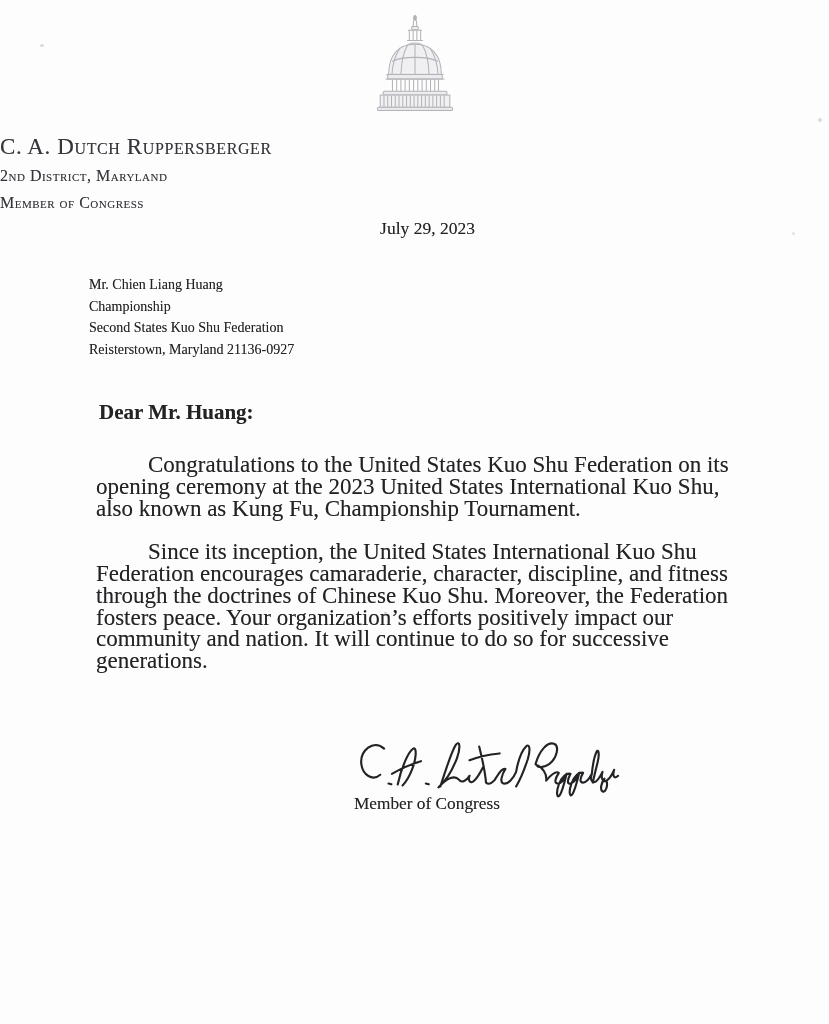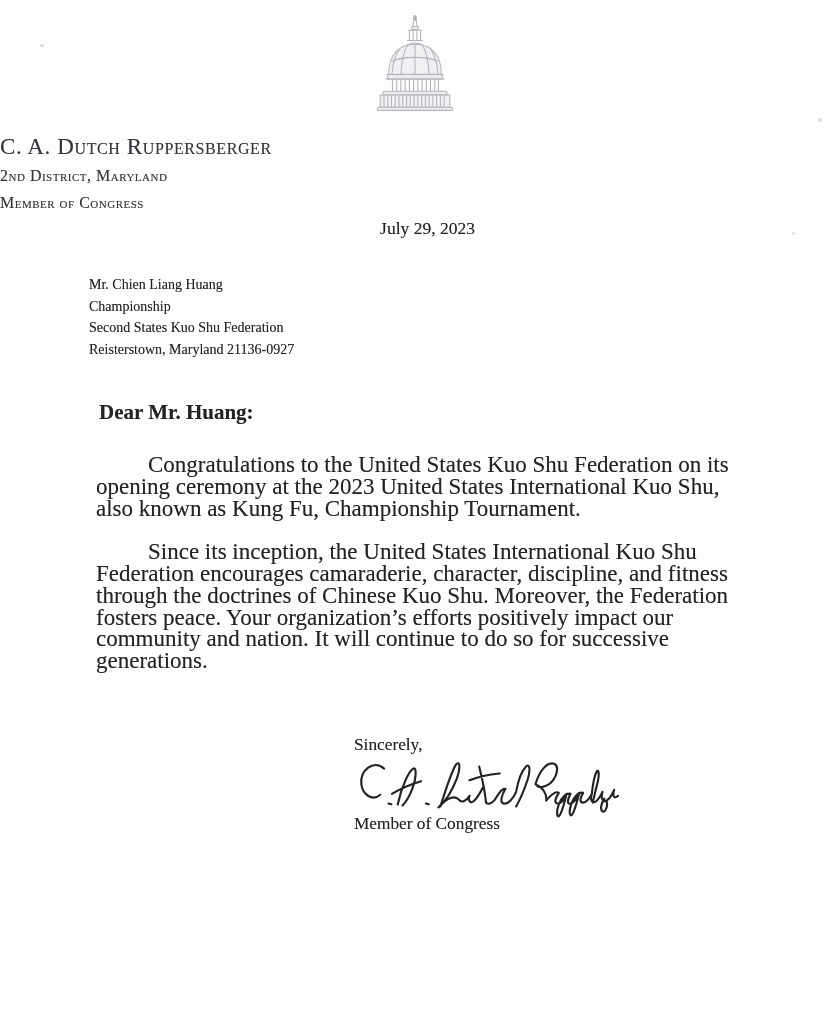--- a/index.html
+++ b/index.html
@@ -105,21 +105,20 @@
   </div>
 
   <div class="salutation">Dear Mr. Huang:</div>
 
   <div class="letter-body">
     <p>Congratulations to the United States Kuo Shu Federation on its opening ceremony at the 2023 United States International Kuo Shu, also known as Kung Fu, Championship Tournament.</p>
     <p>Since its inception, the United States International Kuo Shu Federation encourages camaraderie, character, discipline, and fitness through the doctrines of Chinese Kuo Shu. Moreover, the Federation fosters peace. Your organization’s efforts positively impact our community and nation. It will continue to do so for successive generations.</p>
   </div>
 
   <div class="closing">
-    <div class="valediction">Sincerely,</div>
     <svg class="signature" role="img" width="270" height="66" viewBox="0 0 274 68" aria-label="C. A. Dutch Ruppersberger (handwritten signature)">
       <g fill="none" stroke="currentColor" stroke-width="2.2" stroke-linecap="round" stroke-linejoin="round">
         <path d="M31 14 C20 4 6 16 7.5 30 C9 41 19 48 27 41 M35.5 50 l3 .8"></path>
         <path d="M45 51 C49 33 56 17 61 14 C65 12 64 25 60 35 C57 43 52 50 50 52 M39 40 C49 34 59 30 69 27 M74 50 l3 .8"></path>
         <path d="M89 53 C95 34 101 16 105 10 C109 5 110 13 106 24 C101 37 94 48 87 54 C96 44 104 41 108 46 C111 50 116 47 119 42 C117 47 120 51 124 47 C128 43 131 37 133 33 M129 12 C132 24 135 38 136 49 M119 26 C129 22 140 20 150 19 M136 49 C139 52 144 49 147 43 C150 38 153 34 156 35 C152 41 150 49 154 50 C159 51 164 45 167 38 C169 27 173 16 177 12 C181 8 182 15 179 25 C175 37 170 48 167 53"></path>
         <path d="M187 30 C191 16 199 7 206 9 C212 11 209 24 201 30 C195 34 190 34 188 31 C194 33 199 40 198 47 C203 41 208 37 211 39 C207 45 206 50 210 50 C214 50 217 45 219 40 C217 48 215 57 212 62 C209 66 208 59 211 51 C214 43 219 39 223 40 C220 46 219 51 223 50 C227 49 230 44 232 39 C230 47 228 56 225 61 C222 65 221 58 224 50 C227 42 232 38 236 39 C233 44 232 49 236 49 C240 49 243 44 245 40 C243 46 245 50 249 48 C252 46 254 42 256 38 C254 44 256 49 260 47 C264 45 266 40 268 36 M245 40 C246 30 248 21 250 17 C252 14 253 20 251 28 C249 36 247 44 246 49 M260 47 C262 52 259 60 256 58 C253 56 255 49 258 45 M268 36 C266 42 268 46 272 42"></path>
       </g>
     </svg>
     <div class="signer-title">Member of Congress</div>
   </div>

